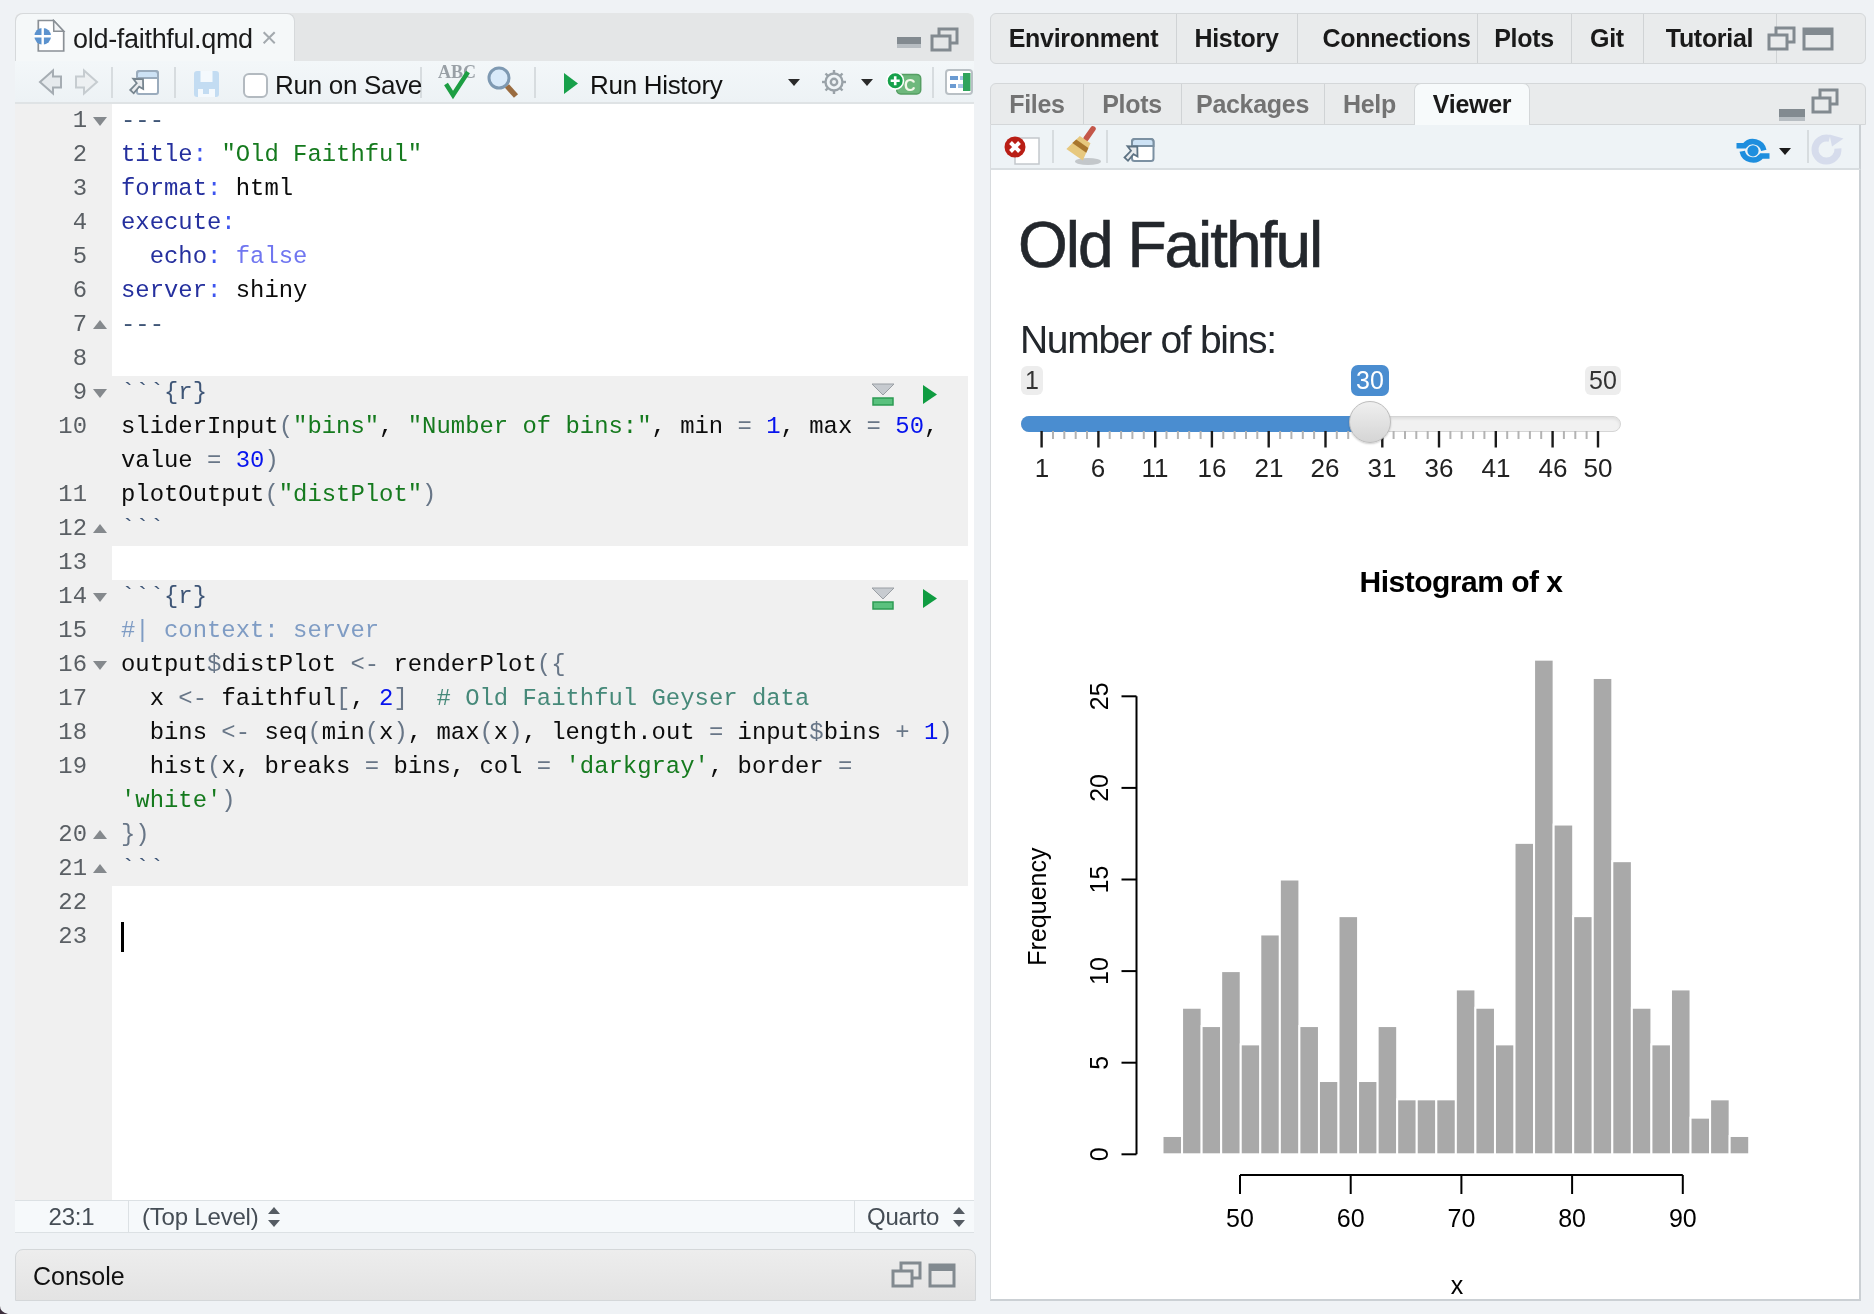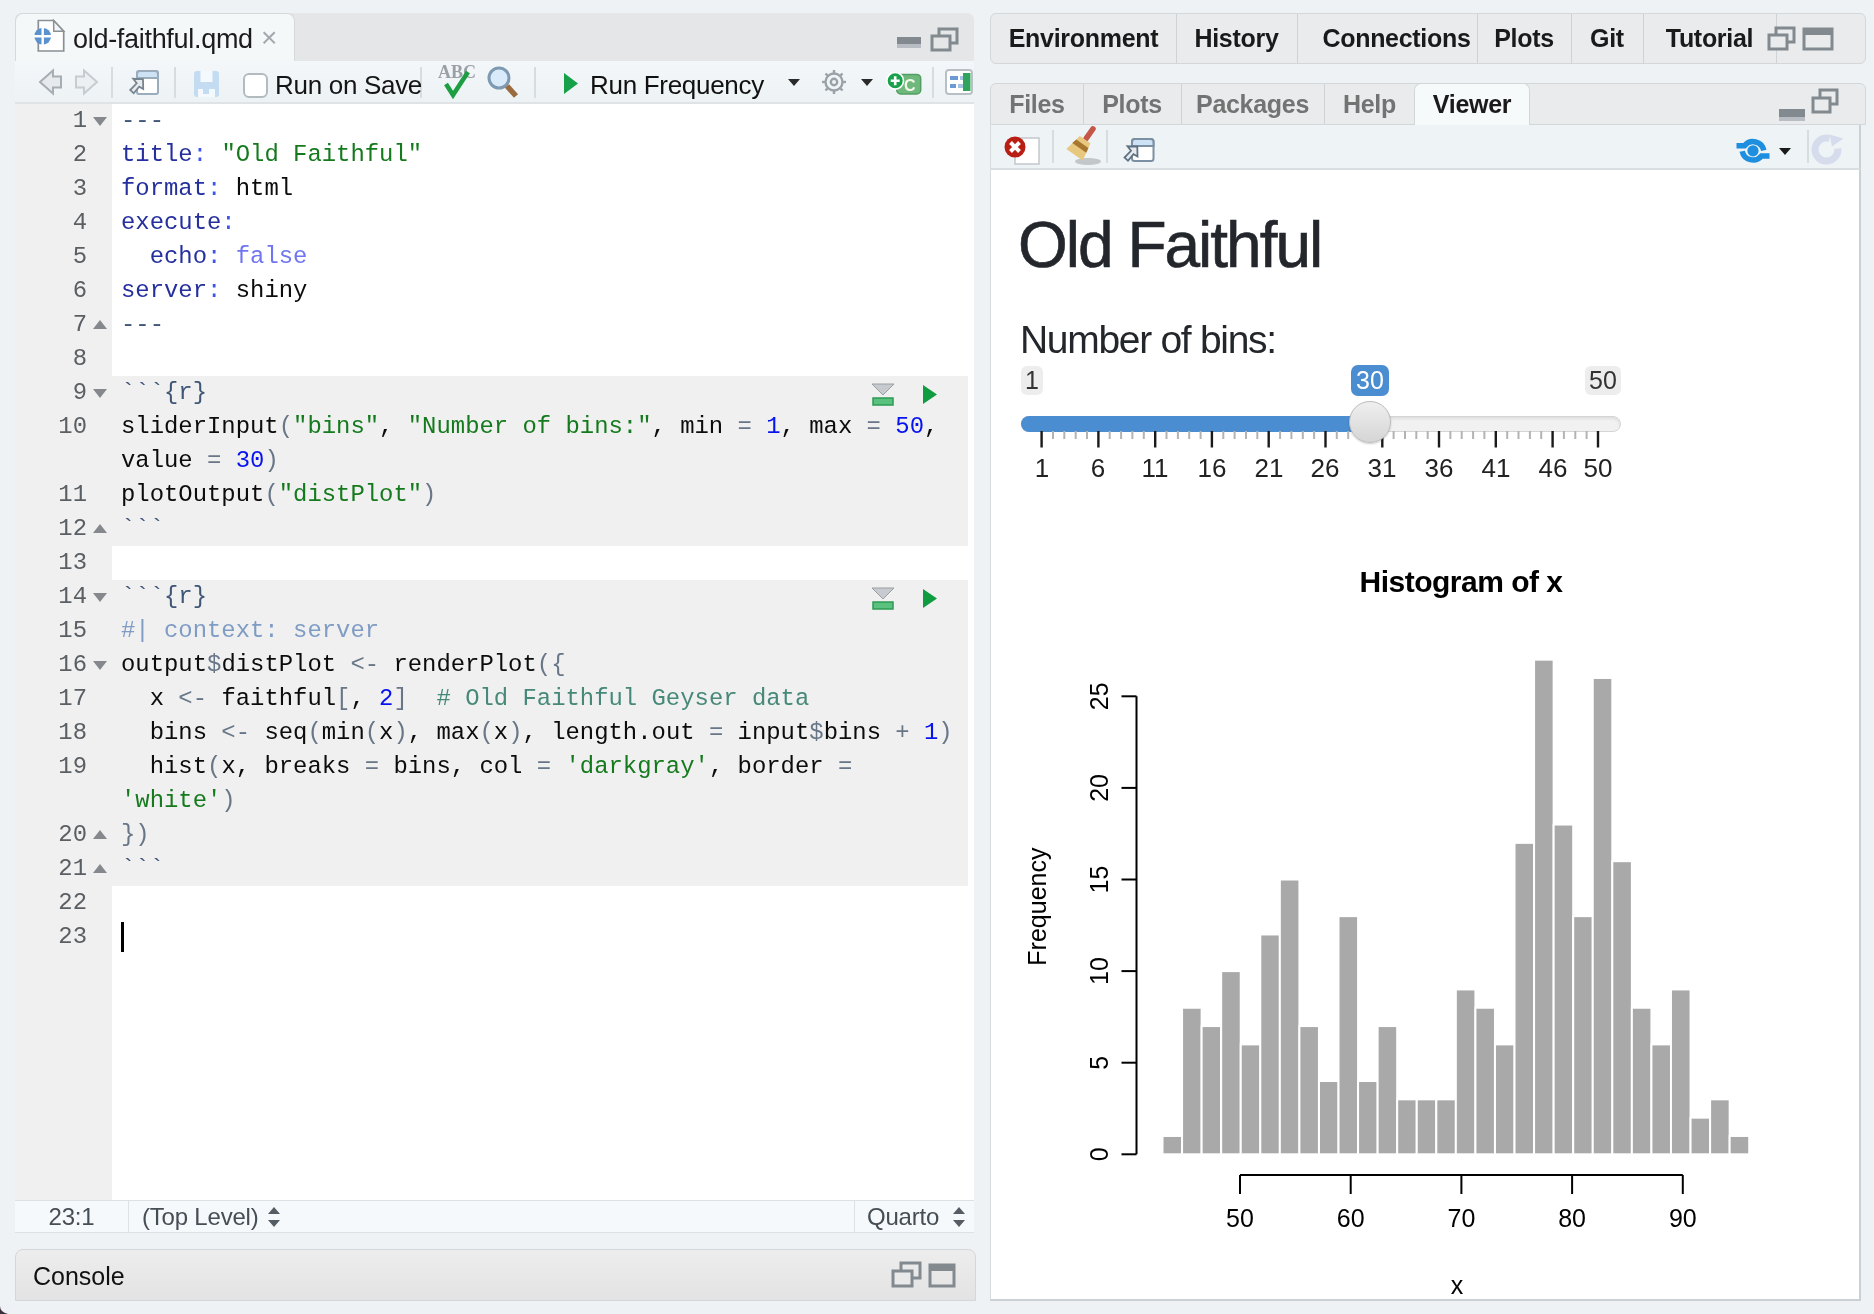--- a/index.html
+++ b/index.html
@@ -130,21 +130,21 @@
 
     <rect x="931" y="9" width="26" height="24" rx="3" fill="#ffffff" stroke="#b9c0c5" stroke-width="2"></rect>
     <rect x="935" y="15" width="8" height="4" fill="#6b9bd2"></rect>
       <rect x="945" y="15" width="5" height="4" fill="#a5c4e4"></rect>
     <rect x="935" y="23" width="6" height="4" fill="#6b9bd2"></rect>
       <rect x="943" y="23" width="7" height="4" fill="#a5c4e4"></rect>
     <rect x="948" y="12" width="7.5" height="18" fill="#30a45c"></rect>
   </svg>
   <div class="abs" id="rosBox"></div>
   <div class="abs" id="rosLabel">Run on Save</div>
-  <div class="abs" id="runDocLabel">Run Frequency</div>
+  <div class="abs" id="runDocLabel">Run History</div>
   <div class="abs" id="gutter"></div>
   <div class="gnum" style="left:15px; top:91px;">1</div>
   <div class="fold dn" style="left:78px; top:104px;"></div>
   <div class="gnum" style="left:15px; top:125px;">2</div>
   <div class="gnum" style="left:15px; top:159px;">3</div>
   <div class="gnum" style="left:15px; top:193px;">4</div>
   <div class="gnum" style="left:15px; top:227px;">5</div>
   <div class="gnum" style="left:15px; top:261px;">6</div>
   <div class="gnum" style="left:15px; top:295px;">7</div>
   <div class="fold up" style="left:78px; top:307px;"></div>

